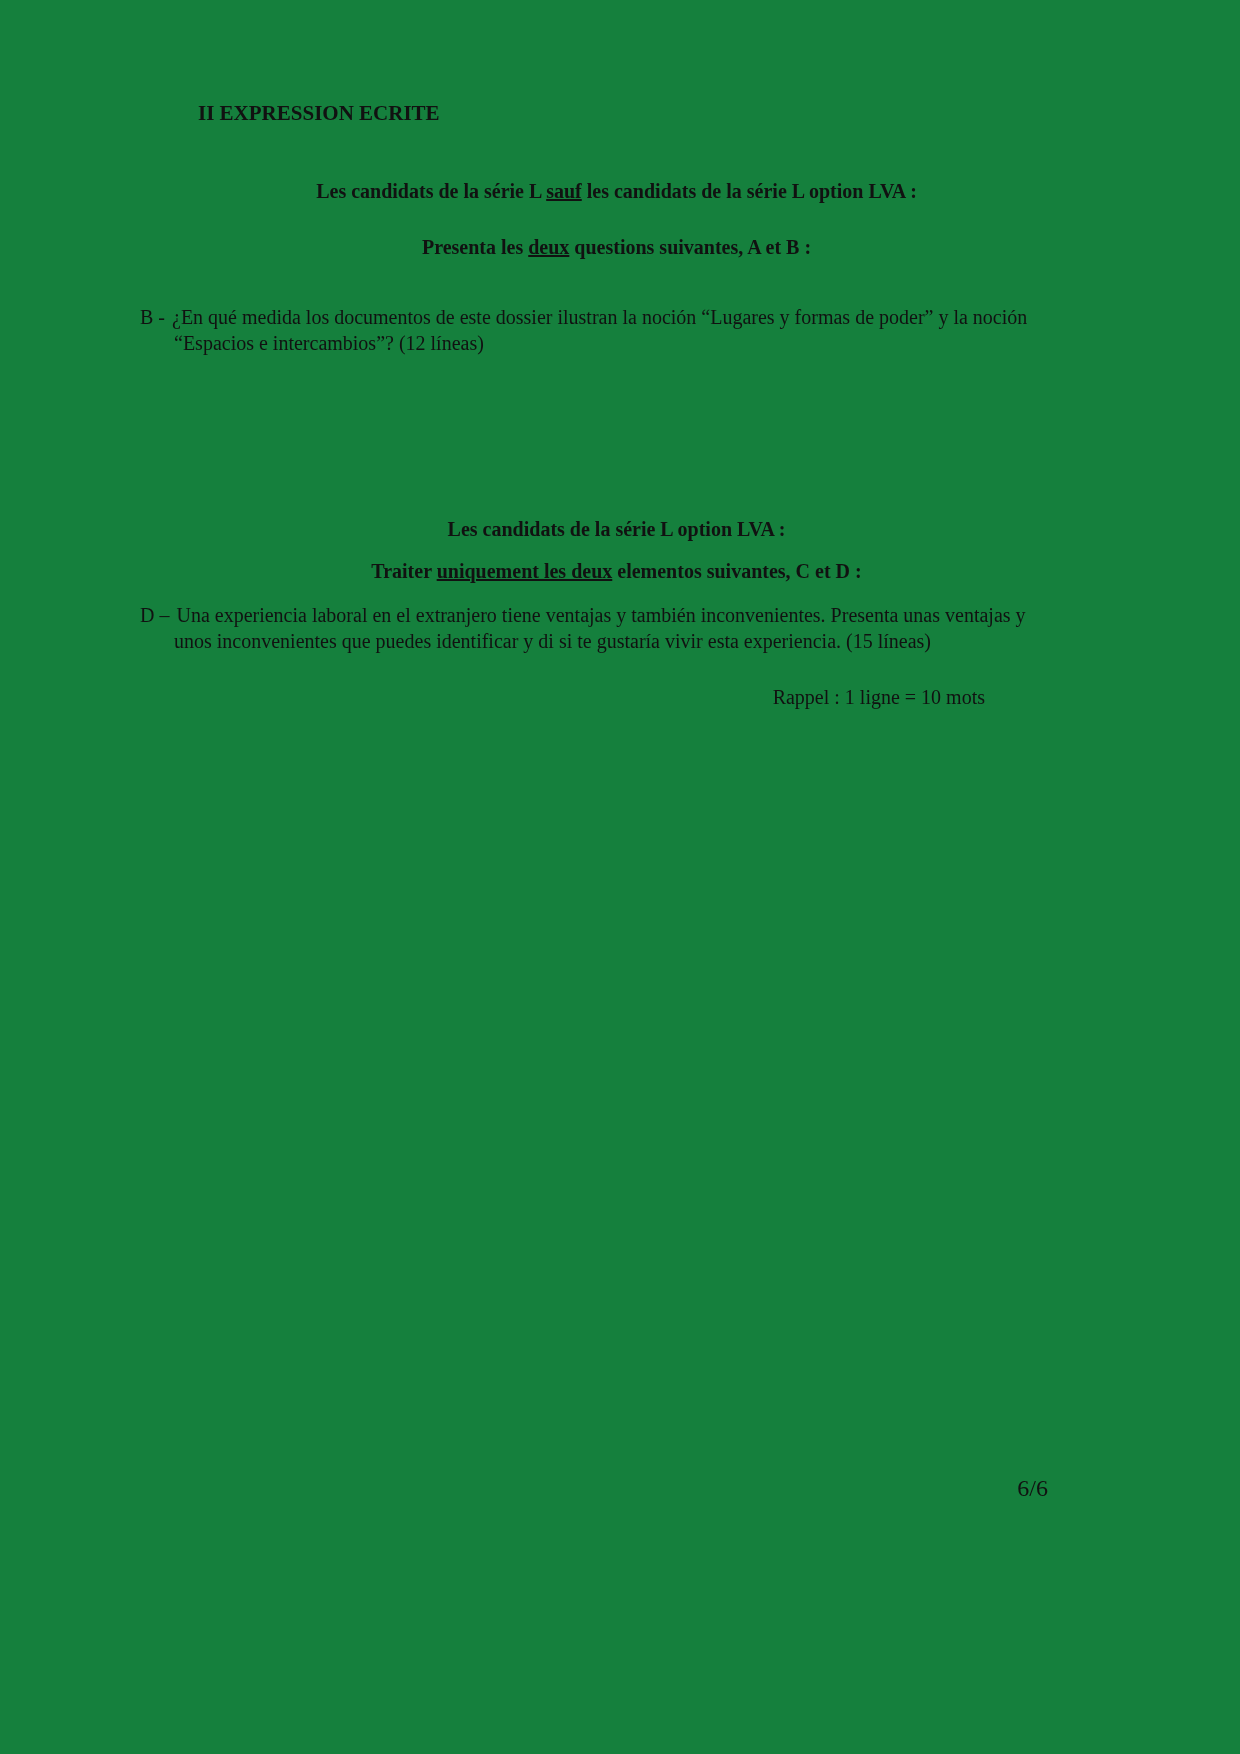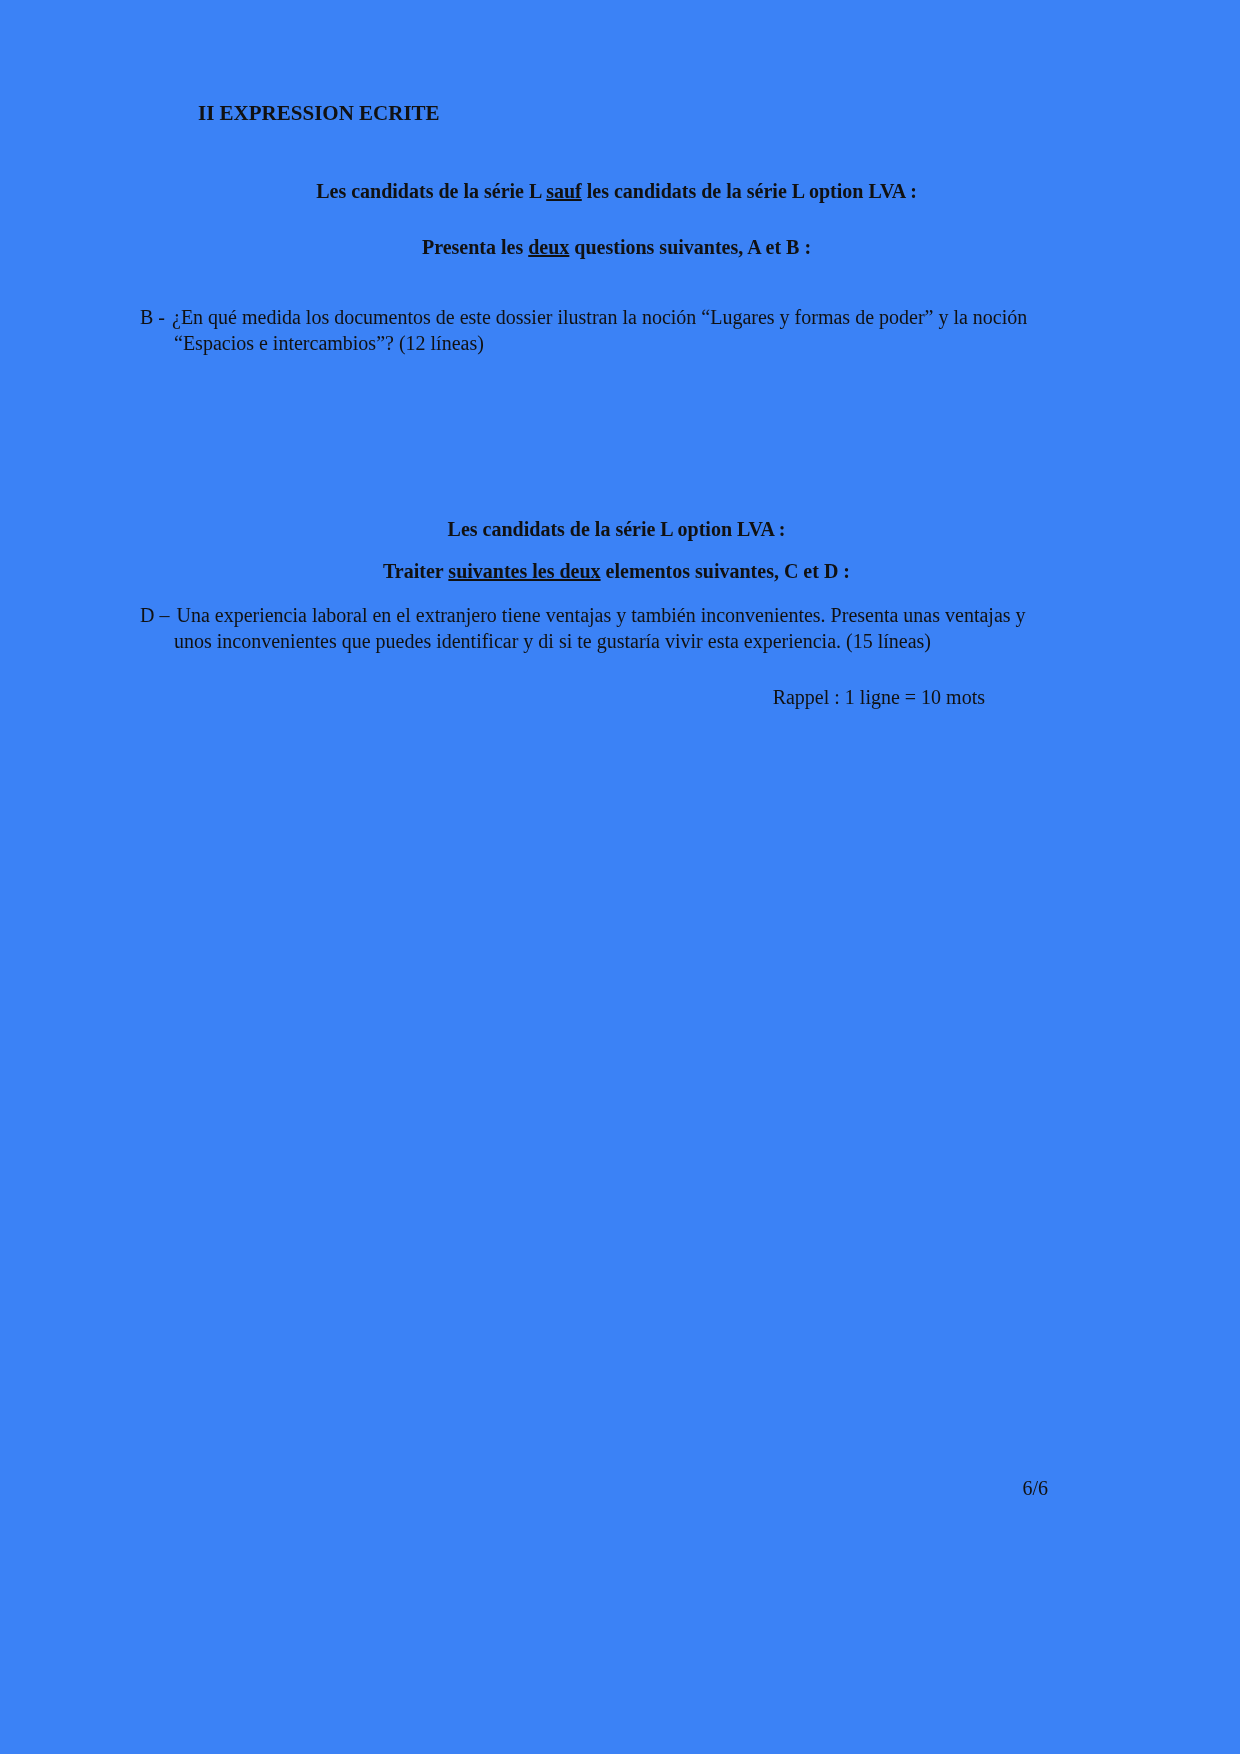--- a/index.html
+++ b/index.html
@@ -4,21 +4,21 @@
 <style>
   html, body {
     margin: 0;
     padding: 0;
     background: #ffffff;
   }
   .page {
     position: relative;
     width: 1240px;
     height: 1754px;
-    background: #3b82f6;
+    background: #15803d;
     color: #111111;
     font-family: "Liberation Serif", "DejaVu Serif", serif;
     font-size: 20px;
     line-height: 26px;
     overflow: hidden;
   }
   .content {
     position: absolute;
     left: 140px;
     top: 100px;
@@ -59,21 +59,21 @@
   }
   .reminder {
     text-align: right;
     padding-right: 50px;
     margin: 0;
   }
   .page-number {
     position: absolute;
     top: 1475px;
     right: 192px;
-    font-size: 20px;
+    font-size: 24px;
   }
 </style>
 </head>
 <body>
 
 <div class="page">
   <div class="content">
 
     <h1 class="section-title">II EXPRESSION ECRITE</h1>
 
@@ -88,21 +88,21 @@
       <p class="question">
         <span class="q-label">B -</span><span class="q-text">¿En qué medida los documentos de este dossier ilustran la noción “Lugares y formas de poder” y la noción “Espacios e intercambios”? (12 líneas)</span>
       </p>
     </div>
 
     <div class="group-cd">
       <p class="instruction first">
         <span>Les candidats de la série L option LVA :</span><span class="u"></span><span></span>
       </p>
       <p class="instruction second">
-        <span>Traiter </span><span class="u">suivantes les deux</span><span> elementos suivantes, C et D :</span>
+        <span>Traiter </span><span class="u">uniquement les deux</span><span> elementos suivantes, C et D :</span>
       </p>
 
       <p class="question">
         <span class="q-label">D –</span><span class="q-text">Una experiencia laboral en el extranjero tiene ventajas y también inconvenientes. Presenta unas ventajas y unos inconvenientes que puedes identificar y di si te gustaría vivir esta experiencia. (15 líneas)</span>
       </p>
     </div>
 
     <p class="reminder">Rappel : 1 ligne = 10 mots</p>
 
   </div>

